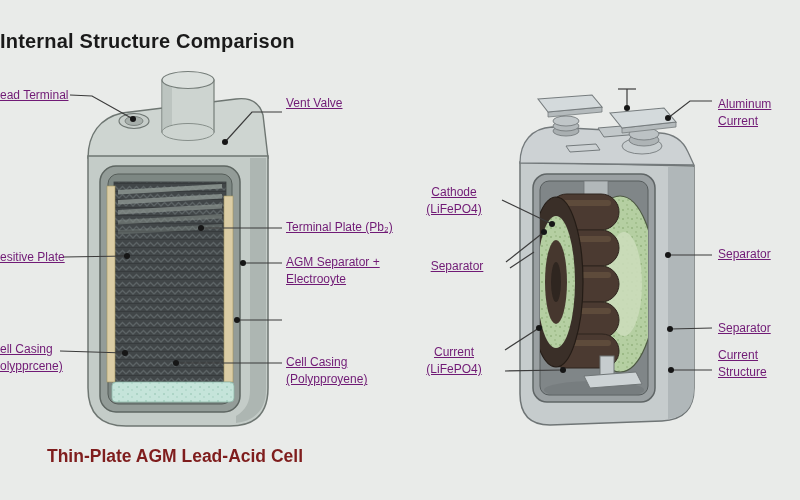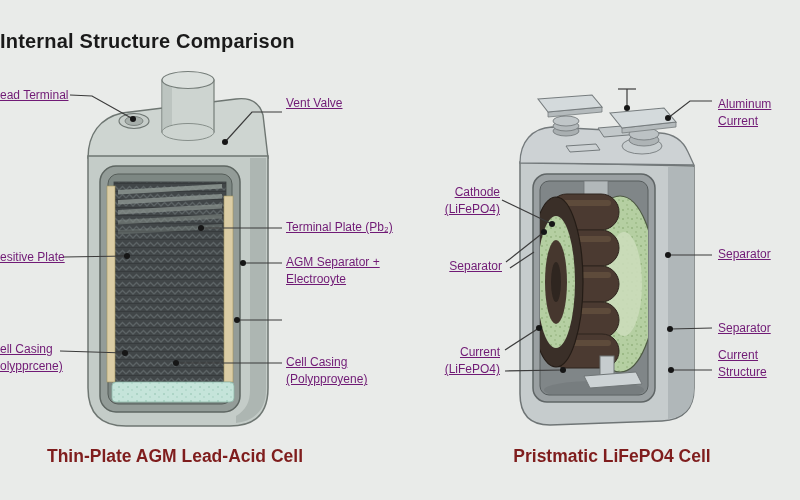--- a/index.html
+++ b/index.html
@@ -11,21 +11,21 @@
   svg.art { position:absolute; left:0; top:0; z-index:1; }
   .title {
     position:absolute; top:30px; left:0; width:100%; z-index:2;
     text-align:left; font-size:20px; font-weight:bold; color:#1a1a1a;
     letter-spacing:.2px;
   }
   .lbl {
     position:absolute; z-index:2; font-size:12px; color:#701a75;
     line-height:1.42; white-space:nowrap;text-decoration:underline;
   }
-  .lbl.ra { text-align:right; }
+  .lbl.ra { text-align:center; }
   .caption {
     position:absolute; z-index:2; font-size:17.5px; font-weight:bold;
     color:#7f1d1d; text-align:center; width:280px;
   }
 </style>
 </head>
 <body>
 
 <div class="canvas">
 
@@ -236,14 +236,13 @@
     <div>(LiFePO4)</div>
   </div>
   <div class="lbl" style="left:718px;top:246px">Separator</div>
   <div class="lbl" style="left:718px;top:320px">Separator</div>
   <div class="lbl" style="left:718px;top:347px">
     <div>Current</div>
     <div>Structure</div>
   </div>
 
   <div class="caption" style="left:35px;top:446px">Thin-Plate AGM Lead-Acid Cell</div>
-  <div class="caption" style="left:472px;top:446px">Pristmatic LiFePO4 Cell</div>
 </div>
 
 </body></html>

